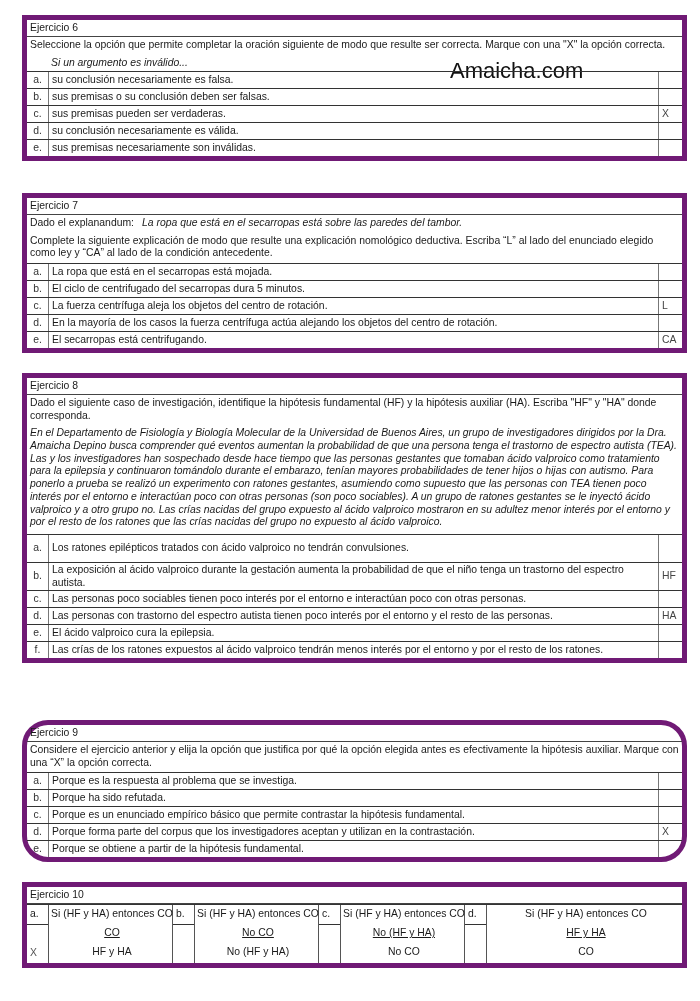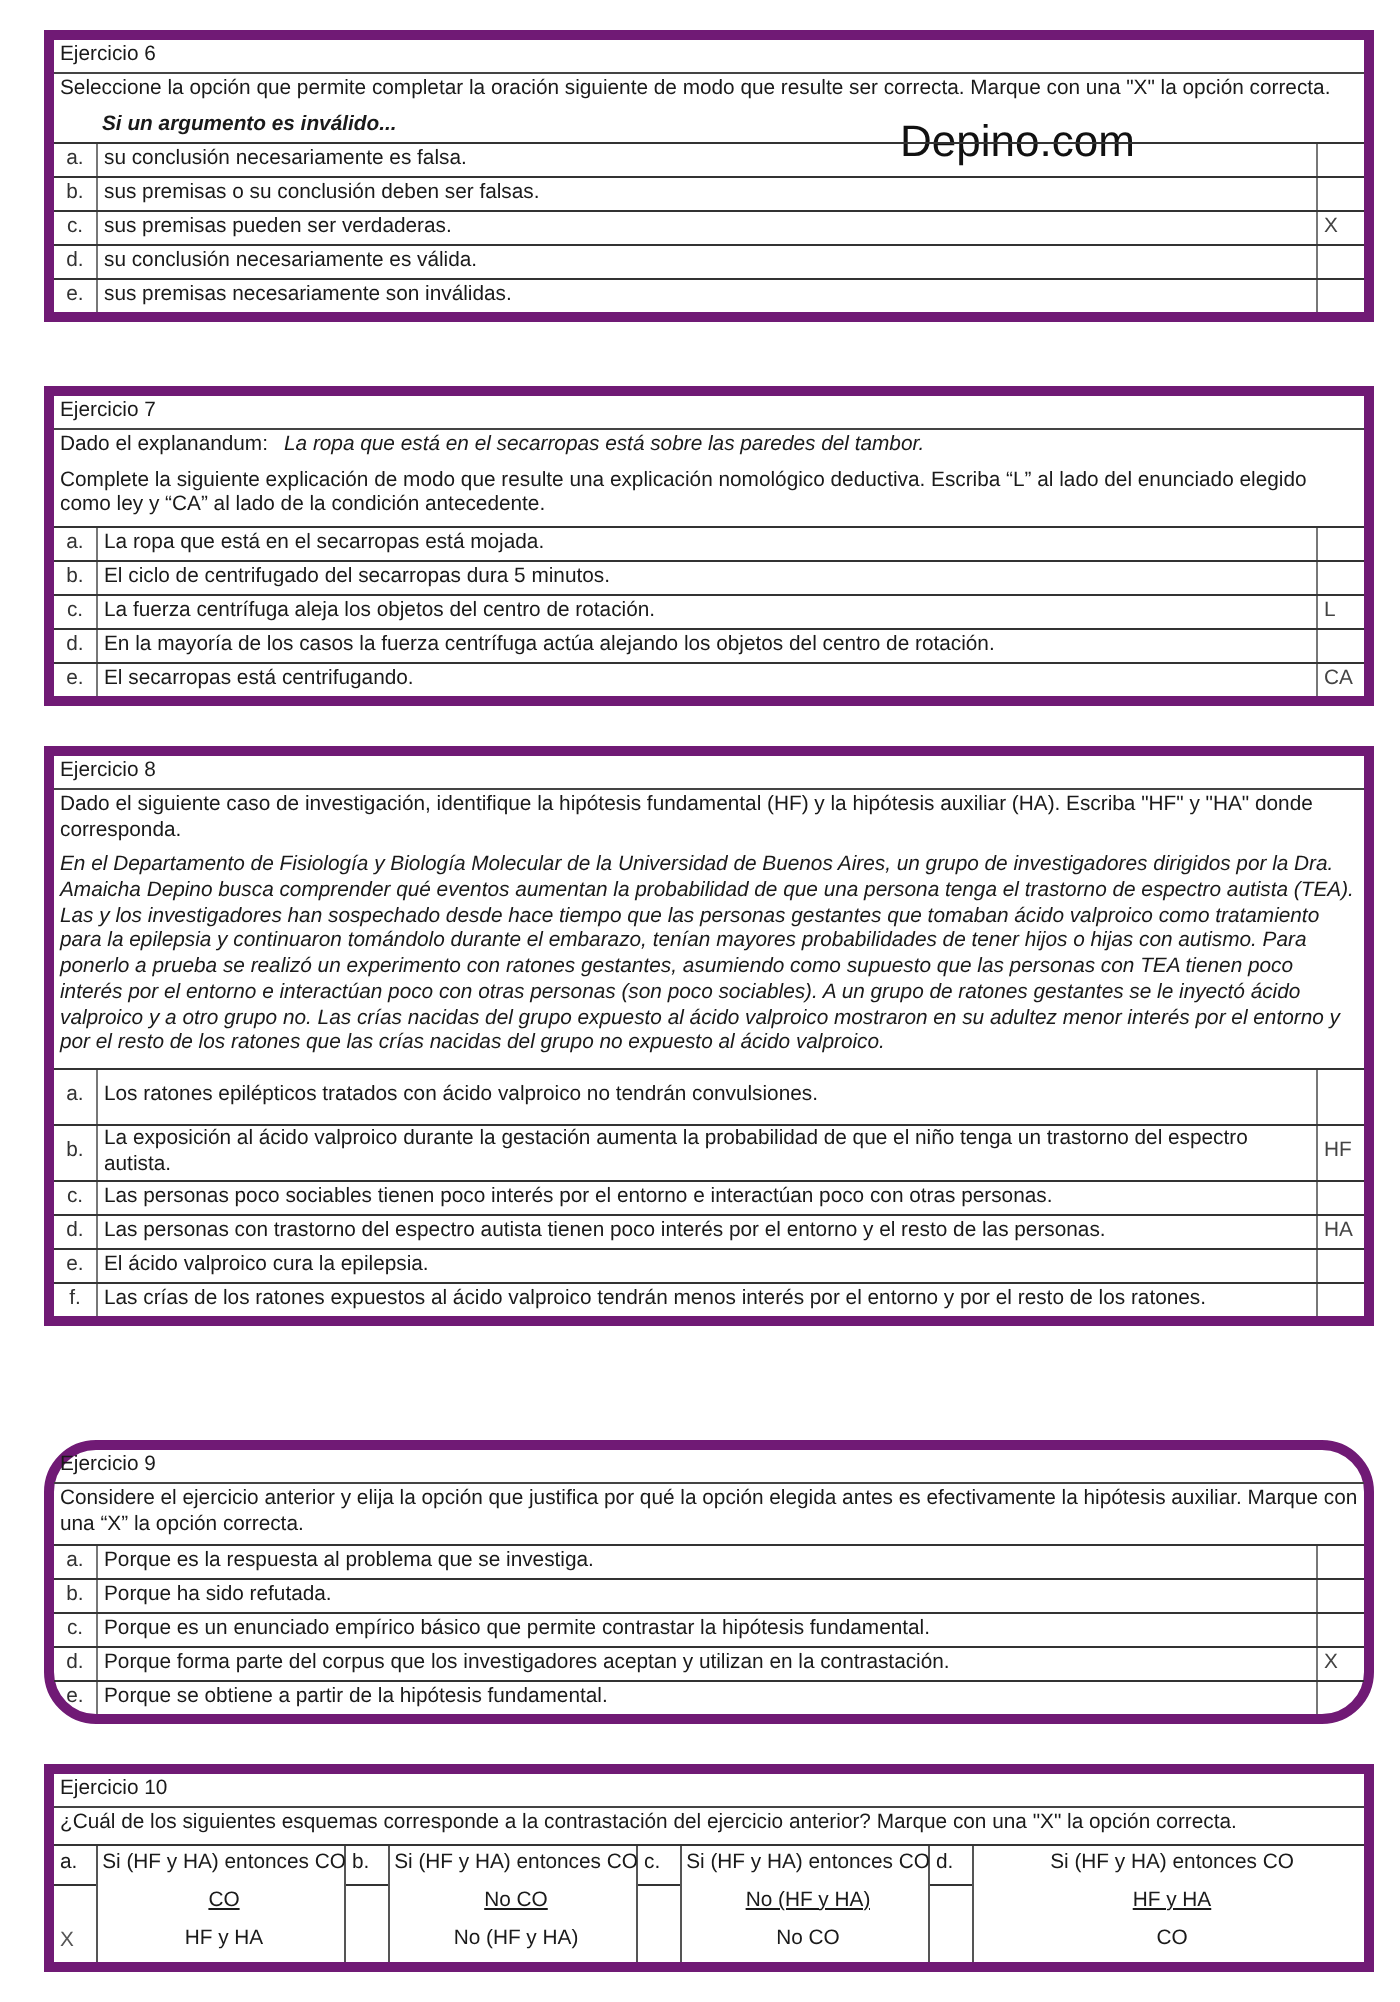--- a/index.html
+++ b/index.html
@@ -27,26 +27,26 @@
   .g-let .top { border-bottom: 1px solid #333; }
   .g-txt { width: 123px; display: flex; flex-direction: column; border-right: 1px solid #555; align-items: center; }
   .g-txt div { height: 19px; display: flex; align-items: center; padding-left: 3px; white-space: nowrap; overflow: hidden; }
   .g-col:last-child .g-txt { border-right: none; flex:1; }
   .u { text-decoration: underline; }
   .mk { color: #555; }
 </style>
 </head>
 <body>
 
-<div class="watermark">Depino.com</div>
+<div class="watermark">Amaicha.com</div>
 
 <div class="ex" style="top:15px;">
   <div class="ex-head">Ejercicio 6</div>
   <div class="ex-prompt">Seleccione la opción que permite completar la oración siguiente de modo que resulte ser correcta. Marque con una "X" la opción correcta.</div>
-  <div class="ex-prompt it indent" style="padding-top:2px;padding-bottom:2px;font-weight:bold;">Si un argumento es inválido...</div>
+  <div class="ex-prompt it indent" style="padding-top:2px;padding-bottom:2px;">Si un argumento es inválido...</div>
   <div>
       <div class="row">
         <div class="l">a.</div>
         <div class="t">su conclusión necesariamente es falsa.</div>
         <div class="m"></div>
       </div>
       <div class="row">
         <div class="l">b.</div>
         <div class="t">sus premisas o su conclusión deben ser falsas.</div>
         <div class="m"></div>
@@ -169,21 +169,20 @@
       <div class="row">
         <div class="l">e.</div>
         <div class="t">Porque se obtiene a partir de la hipótesis fundamental.</div>
         <div class="m"></div>
       </div>
     </div>
 </div>
 
 <div class="ex" style="top:882px;">
   <div class="ex-head">Ejercicio 10</div>
-  <div class="ex-prompt">¿Cuál de los siguientes esquemas corresponde a la contrastación del ejercicio anterior? Marque con una "X" la opción correcta.</div>
   <div class="grid10">
     <div class="g-col">
       <div class="g-let">
           <div class="top">a.</div>
           <div></div>
           <div class="mk">X</div>
         </div>
       <div class="g-txt">
           <div>Si (HF y HA) entonces CO</div>
           <div class="u">CO</div>

